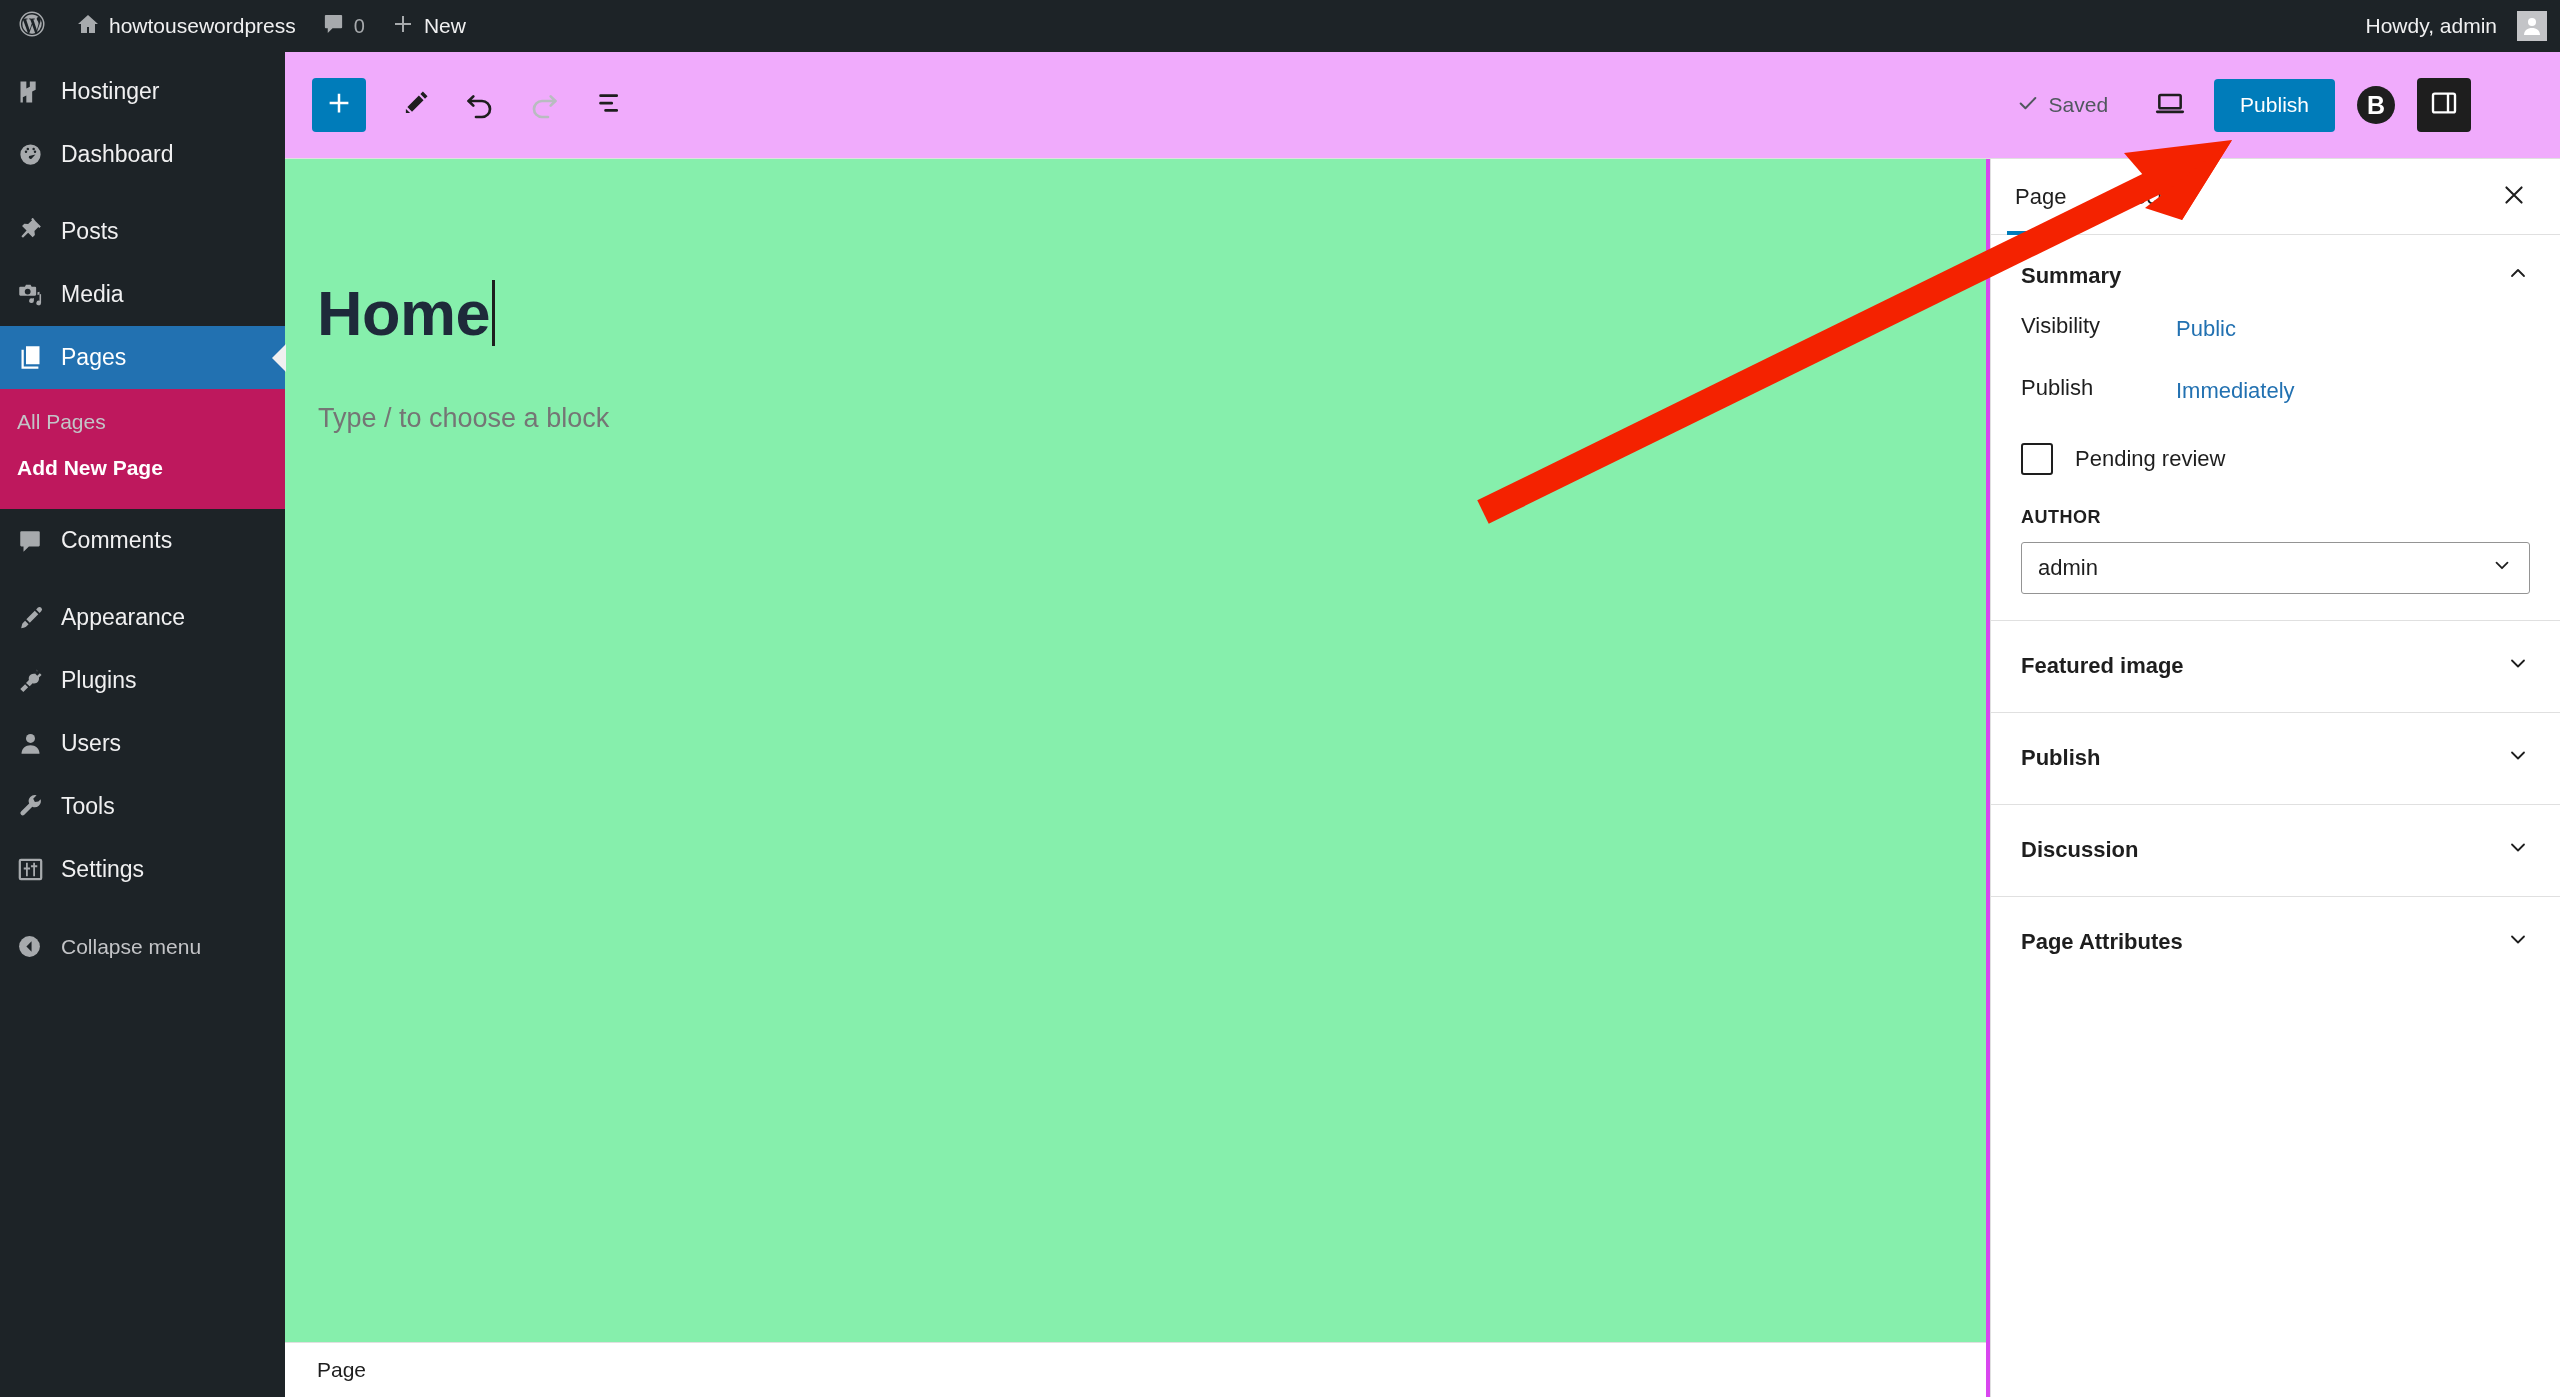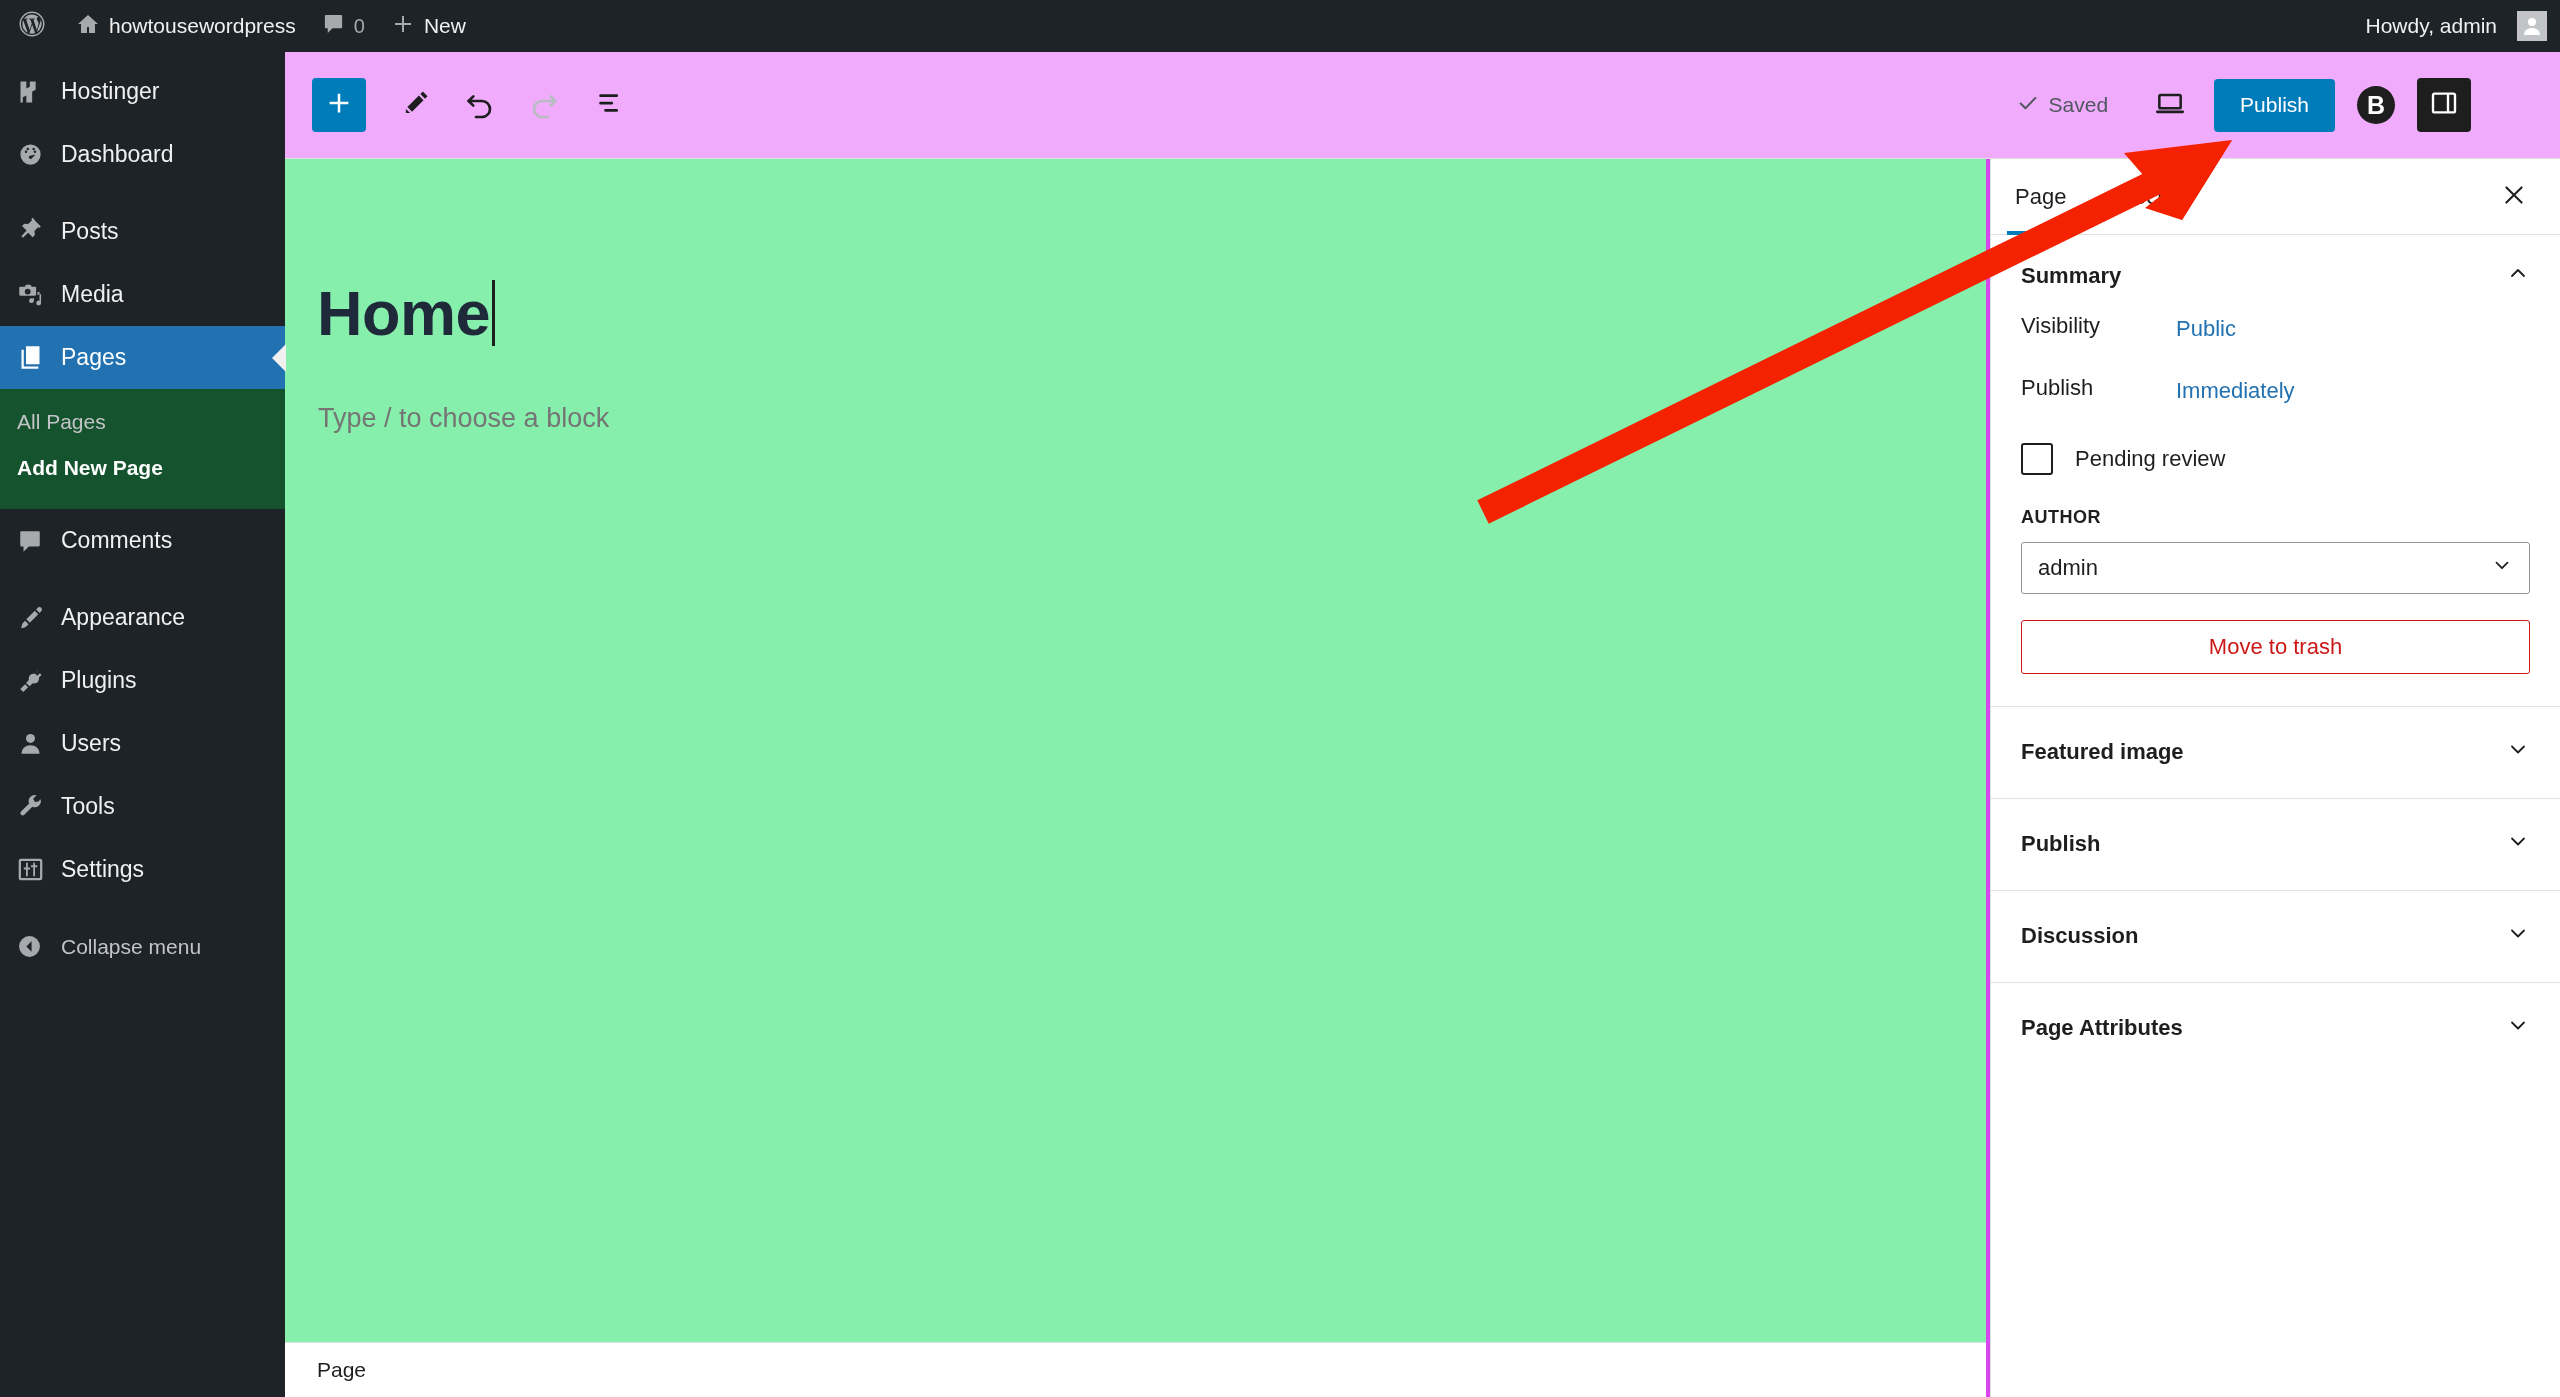--- a/index.html
+++ b/index.html
@@ -57,21 +57,21 @@
     background: #2271b1; color: #fff; font-weight: 400;
   }
   .menu-item.current .mi-icon { color: #fff; }
   .menu-item.current::after {
     content: ""; position: absolute; right: -1px; top: 50%;
     transform: translateY(-50%);
     border-style: solid; border-width: 14px 14px 14px 0;
     border-color: transparent #f0f0f1 transparent transparent;
   }
   .menu-sep { height: 14px; }
-  .submenu { background: #14532d; padding: 10px 0 18px 0; }
+  .submenu { background: #be185d; padding: 10px 0 18px 0; }
   .submenu-item {
     padding: 11px 0 11px 17px;
     font-size: 21px; color: #c3c4c7; cursor: pointer;
   }
   .submenu-item.current { color: #fff; font-weight: bold; }
   .collapse-item { color: #c3c4c7; }
 
   
   #editor {
     position: absolute; top: 52px; left: 285px;
@@ -578,23 +578,20 @@
 
     <div class="author-select">
       <span>admin</span>
       <span class="chev">
         <svg width="22" height="22" viewBox="0 0 24 24" fill="none" stroke="currentColor" stroke-width="1.9" stroke-linecap="round" stroke-linejoin="round">
           <path d="M6 9.5l6 6 6-6"></path>
         </svg>
       </span>
     </div>
 
-    <div class="trash-btn">
-      <span>Move to trash</span>
-    </div>
 
     <div class="collapsible">
       <span>Featured image</span>
       <span class="chev">
         <svg width="24" height="24" viewBox="0 0 24 24" fill="none" stroke="currentColor" stroke-width="1.8" stroke-linecap="round" stroke-linejoin="round">
             <path d="M6 9.5l6 6 6-6"></path>
           </svg>
       </span>
     </div>
 

